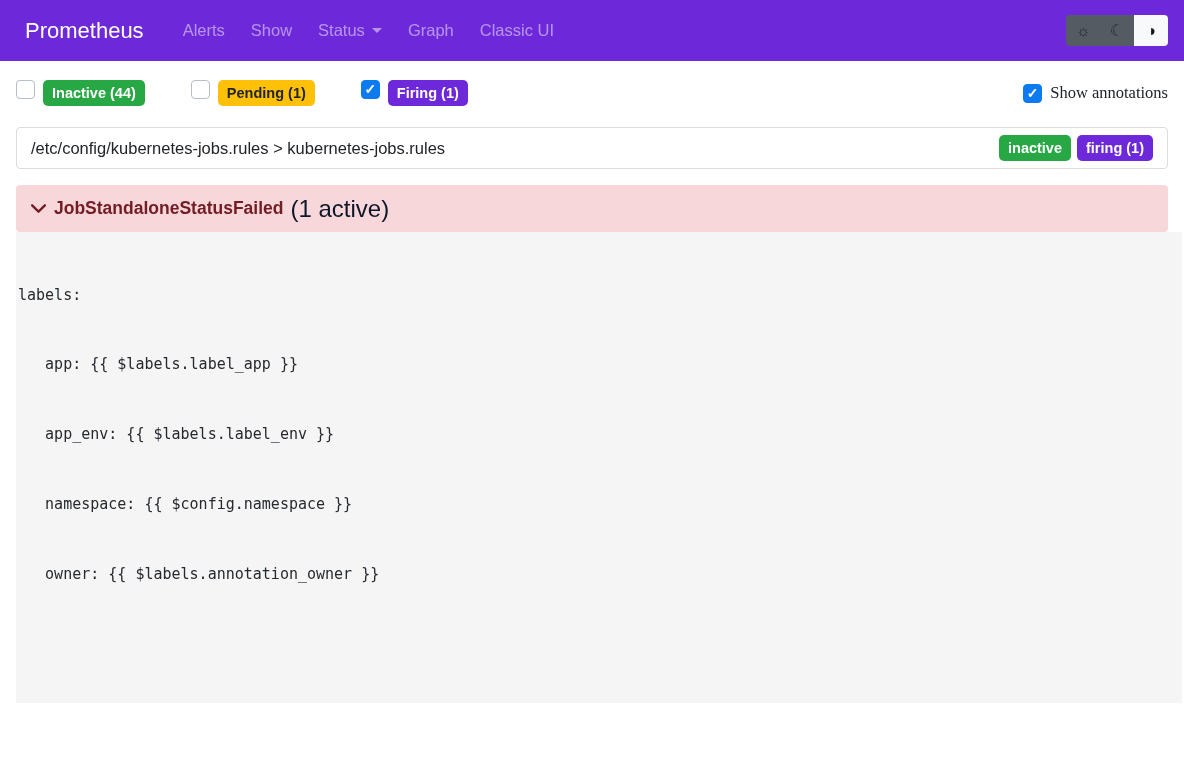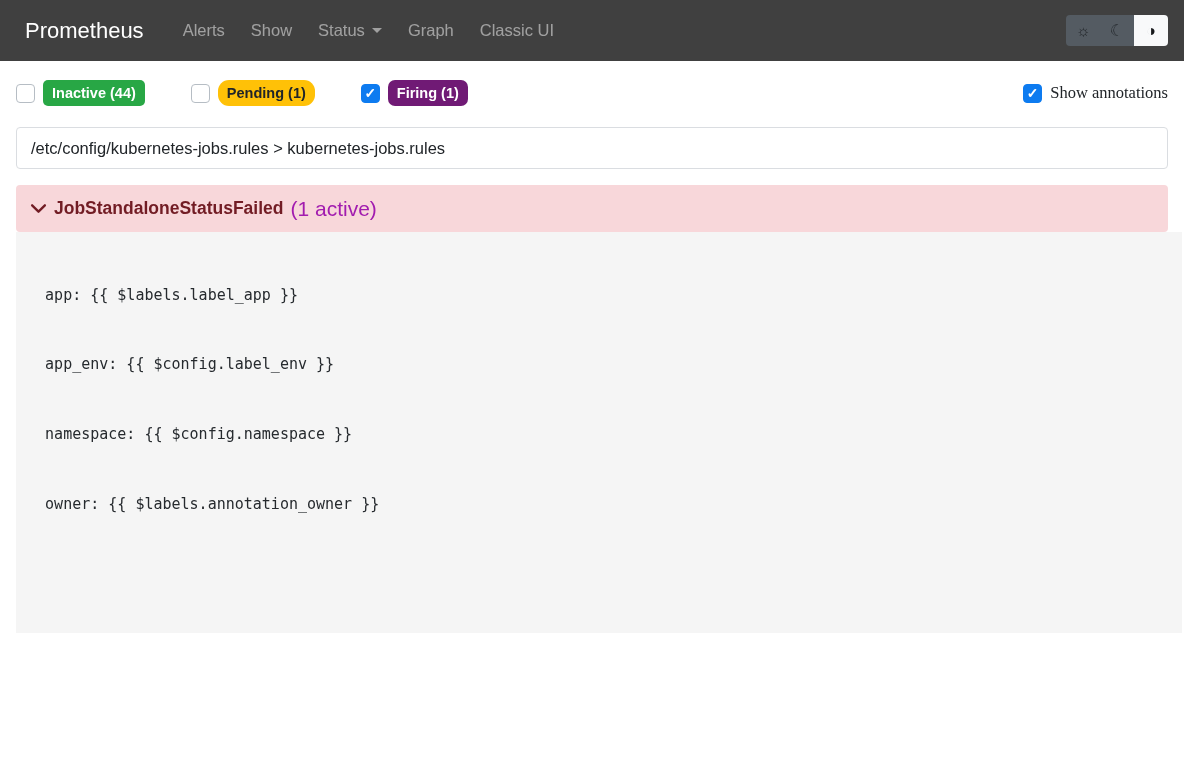--- a/index.html
+++ b/index.html
@@ -5,21 +5,21 @@
   * { box-sizing: border-box; }
   html,body { margin:0; padding:0; }
   body {
     width:1184px; height:761px; overflow:hidden;
     font-family:"Liberation Sans", sans-serif;
     color:#212529; background:#fff; font-size:16px;
   }
 
   
   .navbar {
-    height:61px; background:#404040; display:flex; align-items:center;
+    height:61px; background:#6d28d9; display:flex; align-items:center;
     padding:0 16px 0 25px;
   }
   .brand { color:#fff; font-size:22px; text-decoration:none; margin-right:26px; }
   .nav-links { display:flex; align-items:center; }
   .nav-link {
     color:rgba(255,255,255,.5); font-size:16.5px; text-decoration:none;
     padding:8px 13px; display:flex; align-items:center;
   }
   .caret-down {
     width:0; height:0; margin-left:7px;
@@ -29,55 +29,55 @@
   .theme-group { margin-left:auto; display:flex; }
   .theme-btn {
     width:34px; height:31px; background:#545b62; border:none; cursor:pointer;
     color:#23272b; font-size:16px; line-height:31px; text-align:center; padding:0;
   }
   .theme-btn:first-child { border-radius:4px 0 0 4px; }
   .theme-btn.active { background:#f8f9fa; border-radius:0 4px 4px 0; color:#16181b; }
 
   
   .filter-bar { display:flex; align-items:center; margin:14px 16px 0; height:36px; }
-  .filter-group { display:flex; align-items:center; margin-right:46px; }
+  .filter-group { display:flex; margin-right:46px; }
   .cb {
     width:19px; height:19px; border:1px solid #b6bdc4; border-radius:4px;
     background:#fff; display:inline-flex; align-items:center; justify-content:center;
     margin-right:8px; cursor:pointer; flex:none;
   }
   .cb.checked { background:#0d7bf0; border-color:#0d7bf0; }
   .cb .check { color:#fff; font-size:14px; font-weight:bold; line-height:1; }
   .badge {
     font-weight:bold; font-size:14.5px; padding:4px 9px; border-radius:5px;
     color:#fff; display:inline-block; line-height:1.25; cursor:pointer;
   }
   .badge-success { background:#28a745; }
-  .badge-warning { background:#ffc107; color:#212529;border-radius:11px; }
-  .badge-danger  { background:#701a75;border-radius:7px; }
+  .badge-warning { background:#ffc107; color:#212529; }
+  .badge-danger  { background:#6d28d9; }
   .show-ann { margin-left:auto; display:flex; align-items:center; }
   .show-ann .lbl { font-size:16.5px; color:#212529; cursor:pointer;font-family:Liberation Serif, serif; }
 
   
   .rule-card {
     margin:16px 16px 0; border:1px solid #dadde1; border-radius:4px;
     padding:8px 14px; display:flex; align-items:center; height:42px;justify-content:space-between;
   }
   .rule-card .title { font-size:16.5px; color:#212529; }
   .rule-card .badges { margin-left:auto; display:flex; gap:6px; }
   .rule-card .badge { cursor:default; }
 
   
   .alert-header {
     margin:16px 16px 0; background:#f8d7da; border-radius:4px;
     padding:0 14px; height:47px; display:flex; align-items:center; gap:7px;
     cursor:pointer;
   }
   .alert-header .name { color:#721c24; font-weight:bold; font-size:17.5px; }
-  .alert-header .count { color:#a21caf; font-size:21px; }
+  .alert-header .count { color:#0f172a; font-size:24px; }
 
   
   .rule-pre {
     margin:0 2px 0 16px; background:#f5f5f5; padding:5px 0 0 2px;
     font-family:"DejaVu Sans Mono", monospace; font-size:15px;
     line-height:23.3px; color:#262a2e; white-space:pre; overflow:hidden;
   }
   .code-line { white-space:pre; overflow:hidden; }
   .tok-link { color:#0d7bf0; cursor:pointer; }
 </style>
@@ -129,32 +129,37 @@
   <div class="show-ann">
     <span class="cb checked">
         <span class="check">✓</span>
       </span>
     <span class="lbl">Show annotations</span>
   </div>
 </div>
 
 <div class="rule-card">
   <span class="title">/etc/config/kubernetes-jobs.rules &gt; kubernetes-jobs.rules</span>
+  <span class="badges">
+    <span class="badge badge-success">inactive</span>
+    <span class="badge badge-danger">firing (1)</span>
+  </span>
 </div>
 
 <div class="alert-header">
   <svg width="17" height="17" viewBox="0 0 16 16">
     <path d="M2 5 L8 11 L14 5" fill="none" stroke="#721c24" stroke-width="2.2" stroke-linecap="round" stroke-linejoin="round"></path>
   </svg>
   <span class="name">JobStandaloneStatusFailed</span>
   <span class="count">(1 active)</span>
 </div>
 
 <div class="rule-pre">
+  <div class="code-line"><span>labels:</span></div>
   <div class="code-line"><span>   app: {{ $labels.label_app }}</span></div>
-  <div class="code-line"><span>   app_env: {{ $config.label_env }}</span></div>
+  <div class="code-line"><span>   app_env: {{ $labels.label_env }}</span></div>
   <div class="code-line"><span>   namespace: {{ $config.namespace }}</span></div>
   <div class="code-line"><span>   owner: {{ $labels.annotation_owner }}</span></div>
   
   
   
   
 </div>
 
 </body></html>

